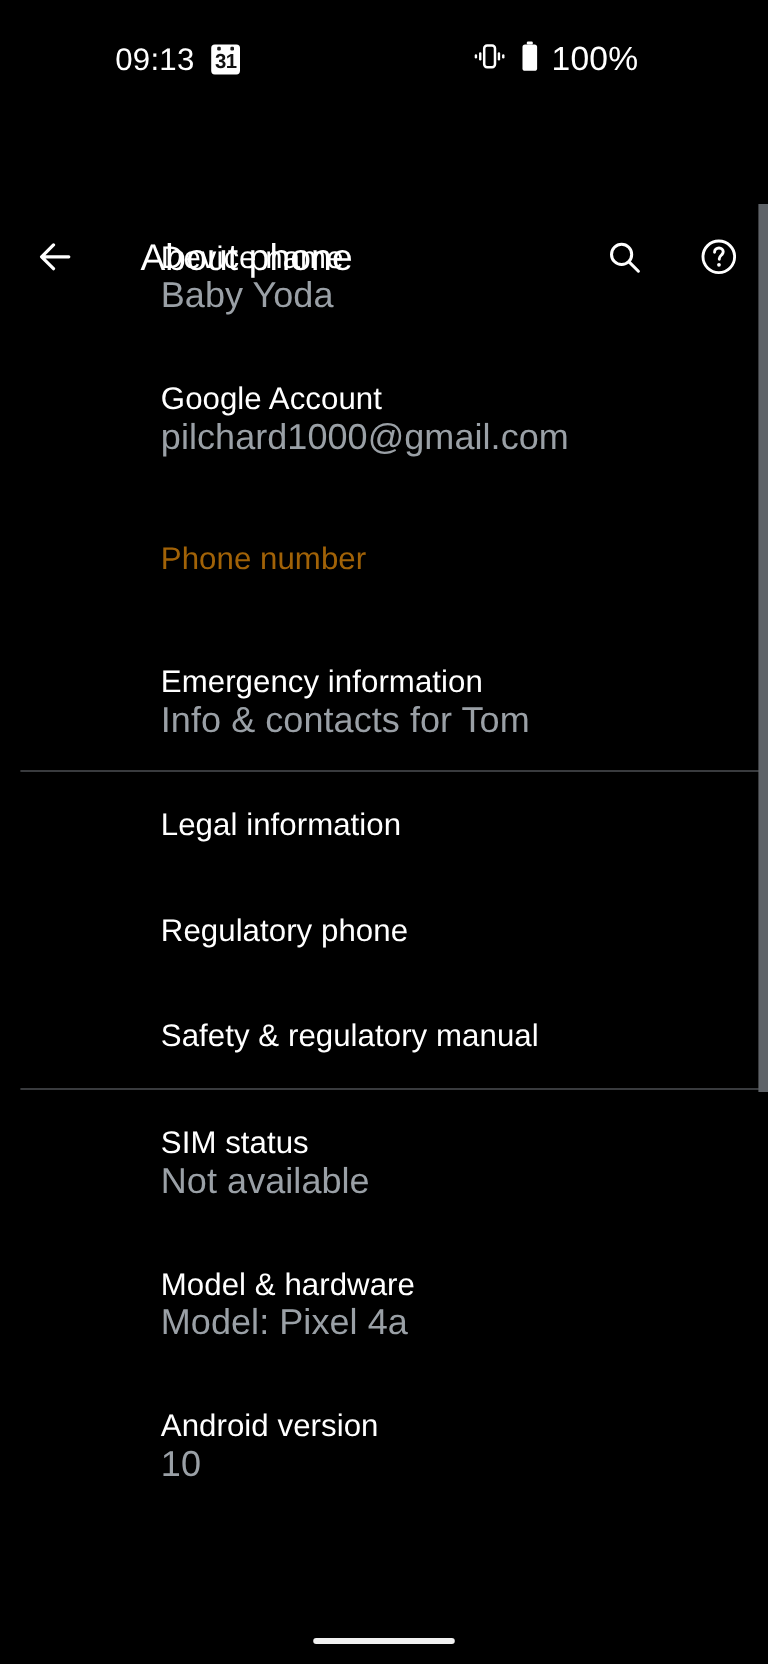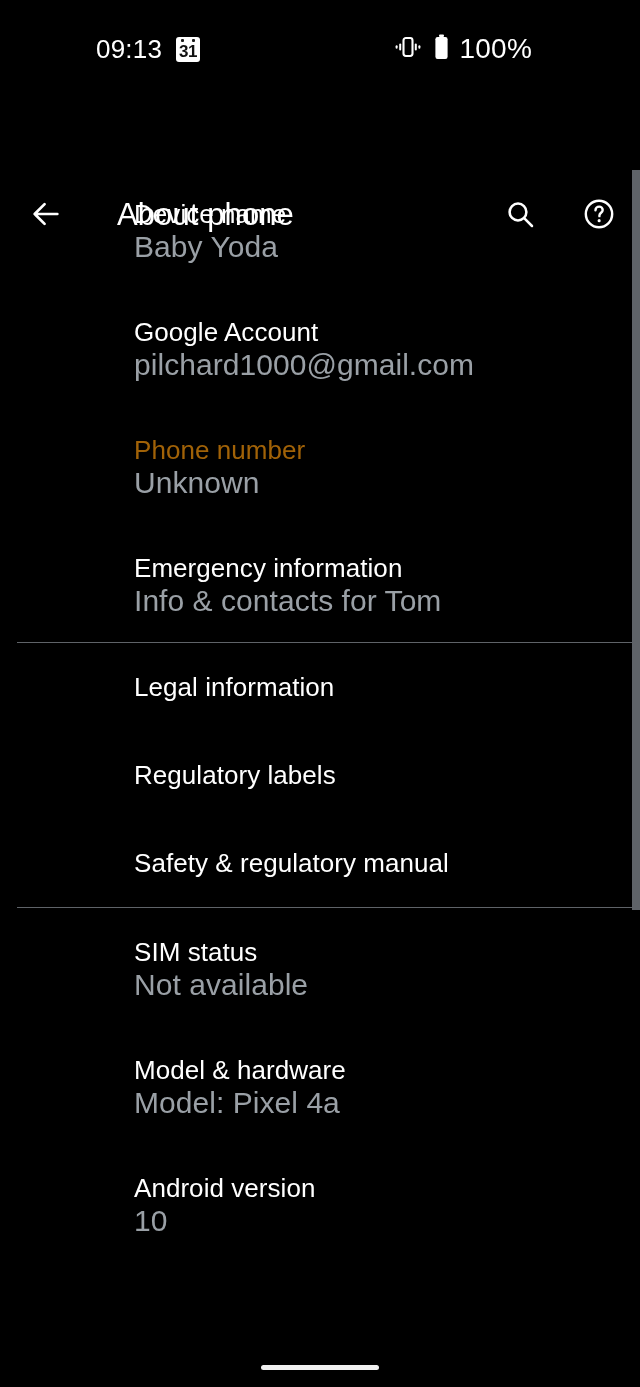--- a/index.html
+++ b/index.html
@@ -275,36 +275,35 @@
     <div class="list-item item-two-line">
       <div class="item-title">Device name</div>
       <div class="item-subtitle">Baby Yoda</div>
     </div>
     <div class="list-item item-two-line">
       <div class="item-title">Google Account</div>
       <div class="item-subtitle">pilchard1000@gmail.com</div>
     </div>
     <div class="list-item item-two-line">
       <div class="item-title dim">Phone number</div>
-      <div class="item-subtitle">Unknown</div>
     </div>
     <div class="list-item item-two-line">
       <div class="item-title">Emergency information</div>
       <div class="item-subtitle">Info &amp; contacts for Tom</div>
     </div>
   </div>
 
   <div class="divider"></div>
 
   <div>
     <div class="list-item item-one-line">
       <div class="item-title">Legal information</div>
     </div>
     <div class="list-item item-one-line">
-      <div class="item-title">Regulatory labels</div>
+      <div class="item-title">Regulatory phone</div>
     </div>
     <div class="list-item item-one-line">
       <div class="item-title">Safety &amp; regulatory manual</div>
     </div>
   </div>
 
   <div class="divider"></div>
 
   <div>
     <div class="list-item item-two-line">

